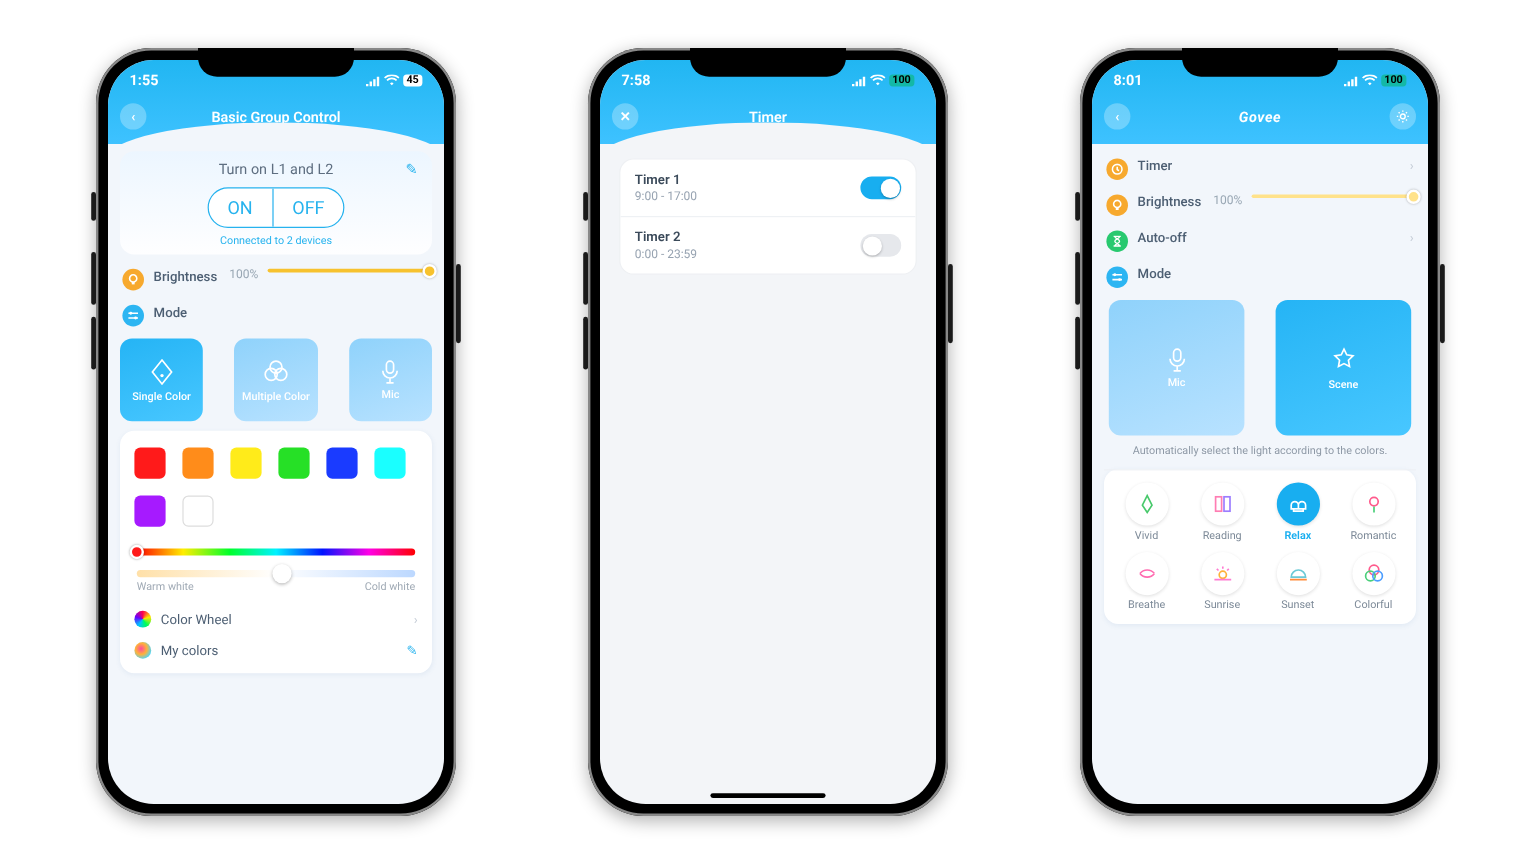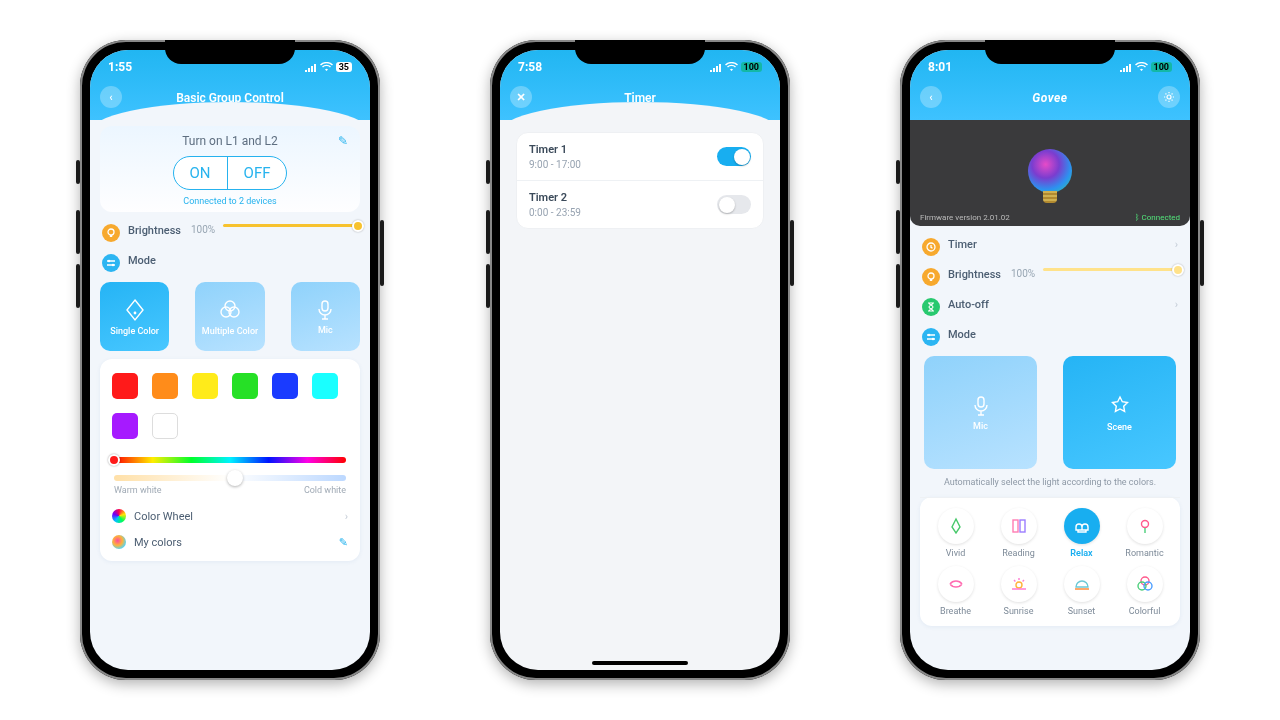--- a/index.html
+++ b/index.html
@@ -88,21 +88,21 @@
   <div class="screen">
     <div class="status-bar">
       <span>1:55</span>
       <span class="sb-right">
         <svg width="13" height="9">
             <path d="M1 7h2v2H1zM4 5h2v4H4zM7 3h2v6H7zM10 1h2v8h-2z" fill="#fff"></path>
           </svg>
         <svg width="13" height="10">
             <path d="M6.5 9L8 7.5a2.1 2.1 0 00-3 0zM3 5.5a5 5 0 017 0l1-1a6.4 6.4 0 00-9 0zM1 3.5a8 8 0 0111 0l1-1a9.4 9.4 0 00-13 0z" fill="#fff"></path>
           </svg>
-        <span class="batt">35</span>
+        <span class="batt">45</span>
       </span>
     </div>
     <div class="header">
       <span class="hbtn left">‹</span>
       <span>Basic Group Control</span>
       <div class="wave"></div>
     </div>
     <div class="content">
       <div class="gcard">
         <span class="edit">✎</span>
@@ -274,27 +274,20 @@
       <span class="hbtn left">‹</span>
       <span style="font-style:italic;font-weight:700;letter-spacing:.5px;">Govee</span>
       <span class="hbtn right">
         <svg width="12" height="12" viewBox="0 0 12 12">
             <circle cx="6" cy="6" r="2" fill="none" stroke="#fff" stroke-width="1.2"></circle>
             <path d="M6 1v1.2M6 9.8V11M1 6h1.2M9.8 6H11M2.5 2.5l.9.9M8.6 8.6l.9.9M2.5 9.5l.9-.9M8.6 3.4l.9-.9" stroke="#fff" stroke-width="1.2"></path>
           </svg>
       </span>
     </div>
     <div class="content" style="padding:0 10px 6px;">
-      <div class="dev-img">
-        <div class="bulb"></div>
-        <div class="dev-foot">
-          <span>Firmware version 2.01.02</span>
-          <span class="ok"><span>ᛒ</span> <span>Connected</span></span>
-        </div>
-      </div>
 
       <div class="row" style="margin-top:6px;">
         <span class="ricon ic-or">
           <svg width="10" height="10" viewBox="0 0 10 10">
               <circle cx="5" cy="5" r="4" fill="none" stroke="#fff" stroke-width="1.3"></circle>
               <path d="M5 3v2.3l1.5 1" stroke="#fff" stroke-width="1.3" fill="none"></path>
             </svg>
         </span>
         <span class="rlabel">Timer</span>
         <span class="chev">›</span>

